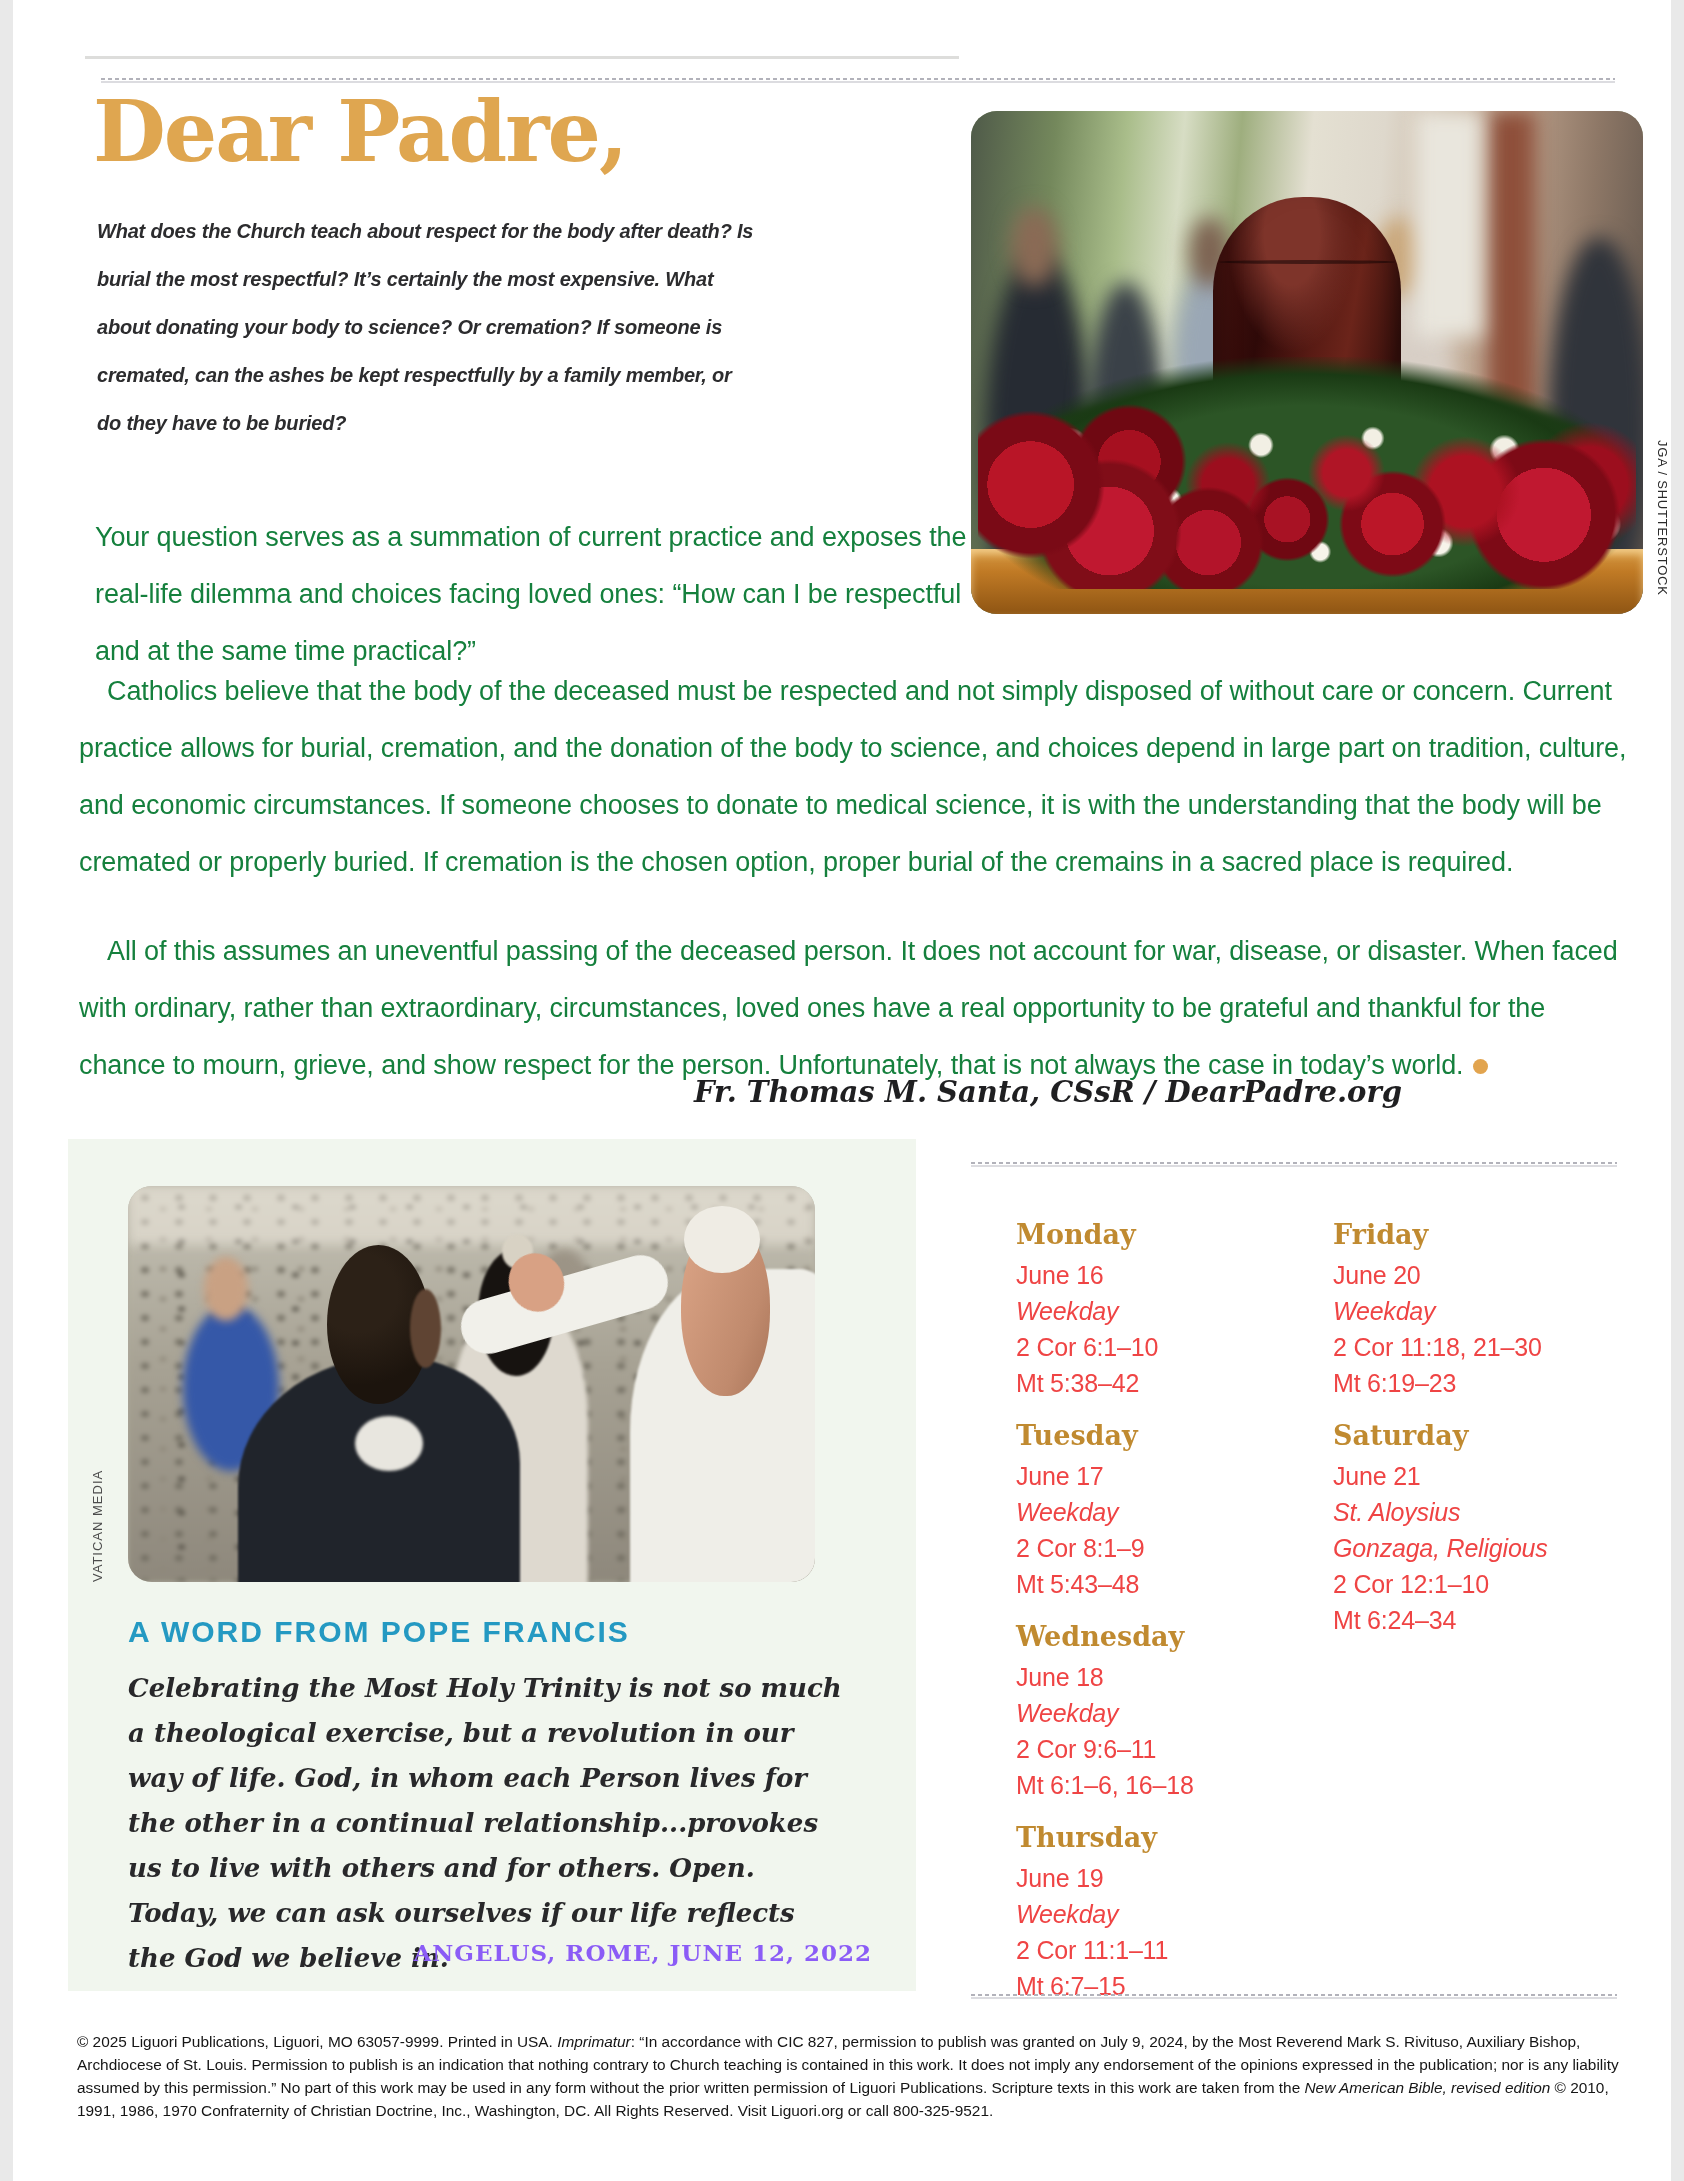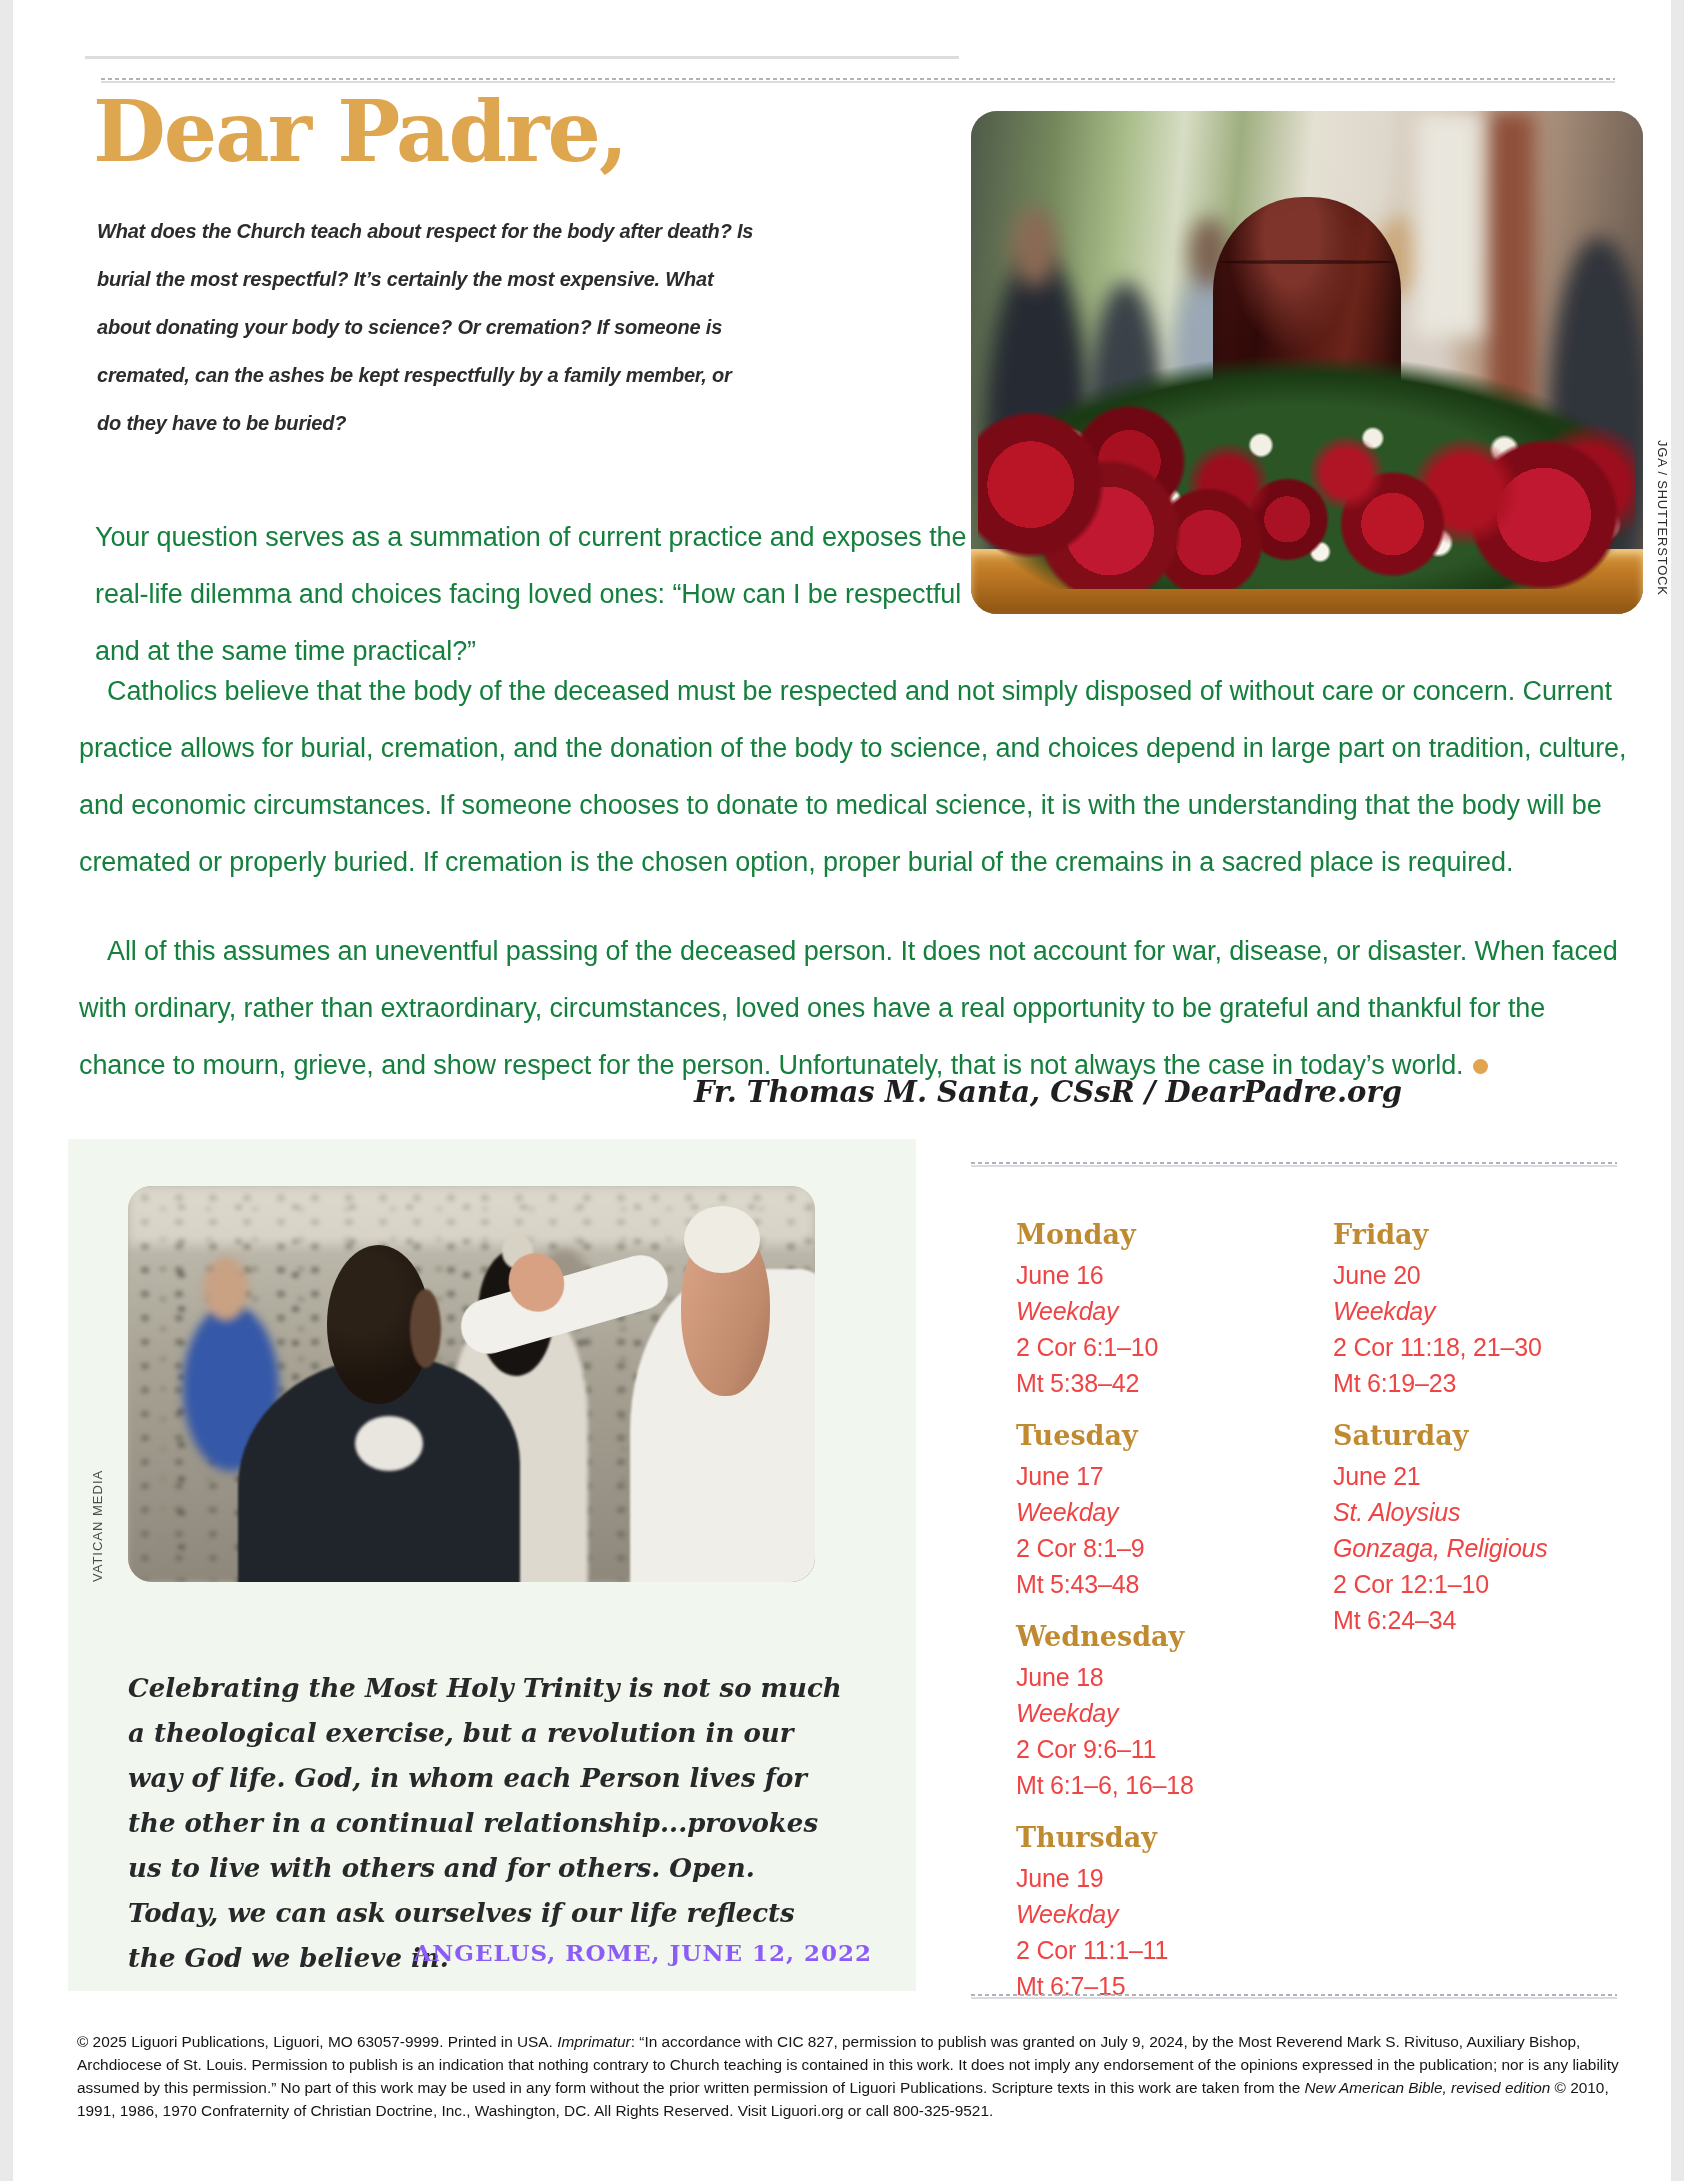--- a/index.html
+++ b/index.html
@@ -196,20 +196,21 @@
       <div class="ppb pp-w-head"></div>
       <div class="ppb pp-w-face"></div>
       <div class="ppb pp-w-collar"></div>
       <div class="ppb pp-pope-body"></div>
       <div class="ppb pp-pope-head"></div>
       <div class="ppb pp-pope-cap"></div>
       <div class="ppb pp-pope-arm"></div>
       <div class="ppb pp-hand"></div>
     </figure>
     <div class="pope-credit">VATICAN MEDIA</div>
+    <h2 class="pope-heading">A WORD FROM POPE FRANCIS</h2>
     <div class="pope-quote">Celebrating the Most Holy Trinity is not so much a theological exercise, but a revolution in our way of life. God, in whom each Person lives for the other in a continual relationship...provokes us to live with others and for others. Open. Today, we can ask ourselves if our life reflects the God we believe in.</div>
     <div class="pope-attrib">ANGELUS, ROME, JUNE 12, 2022</div>
   </div>
 
   <div class="rule rule-cal-top"></div>
 
   <div class="calendar">
     <div class="cal-col">
       <div class="day">
         <div class="day-name">Monday</div>

